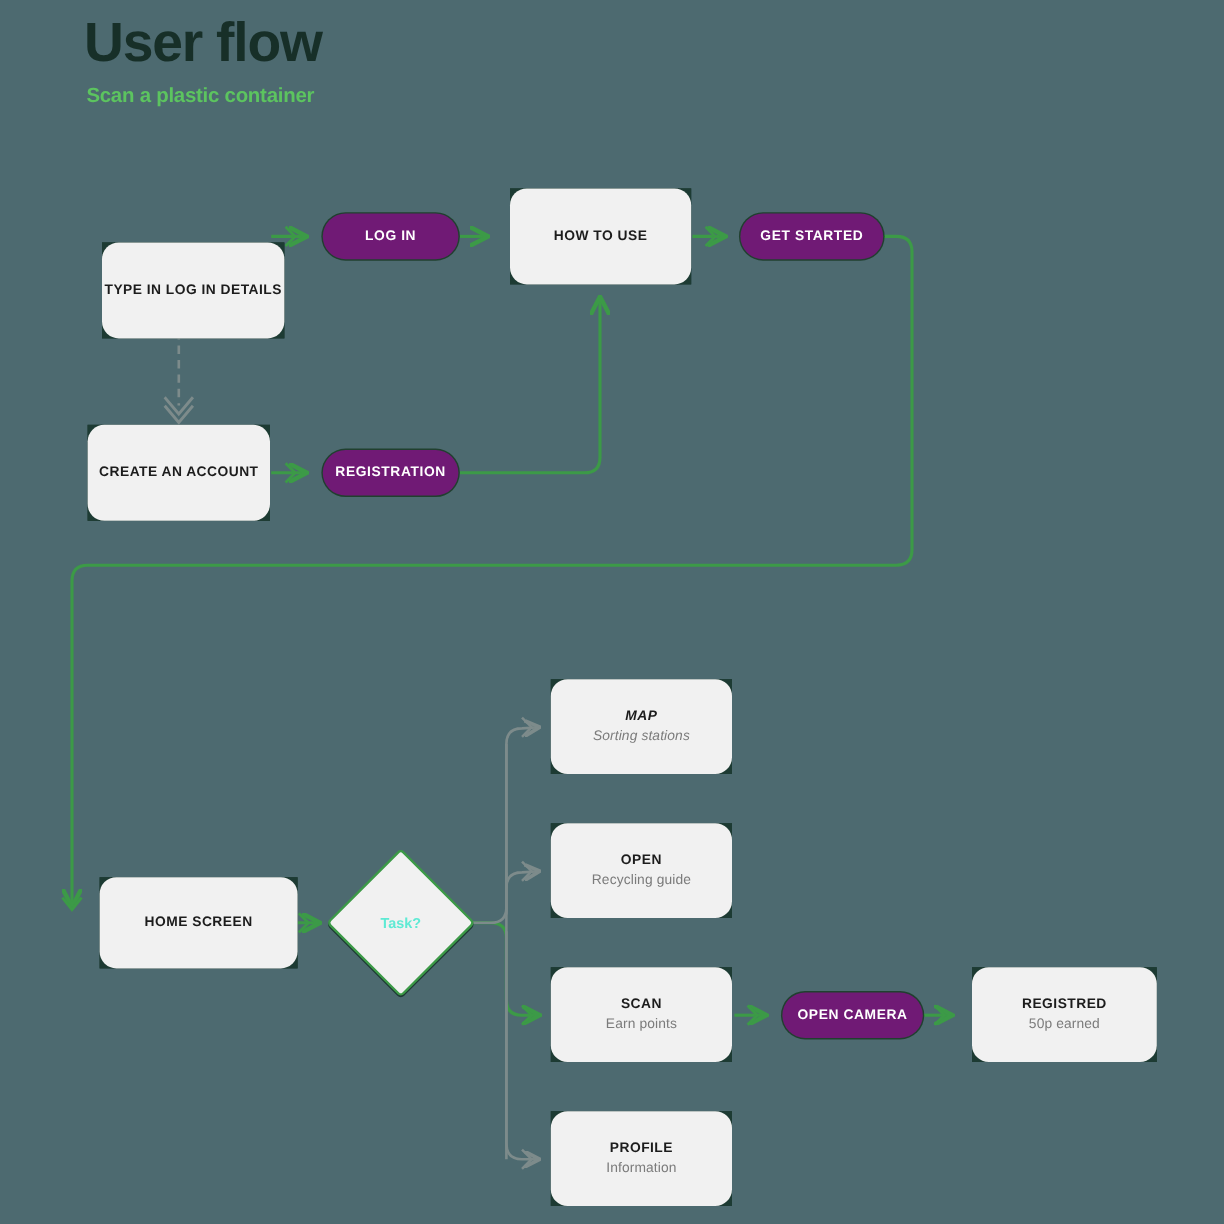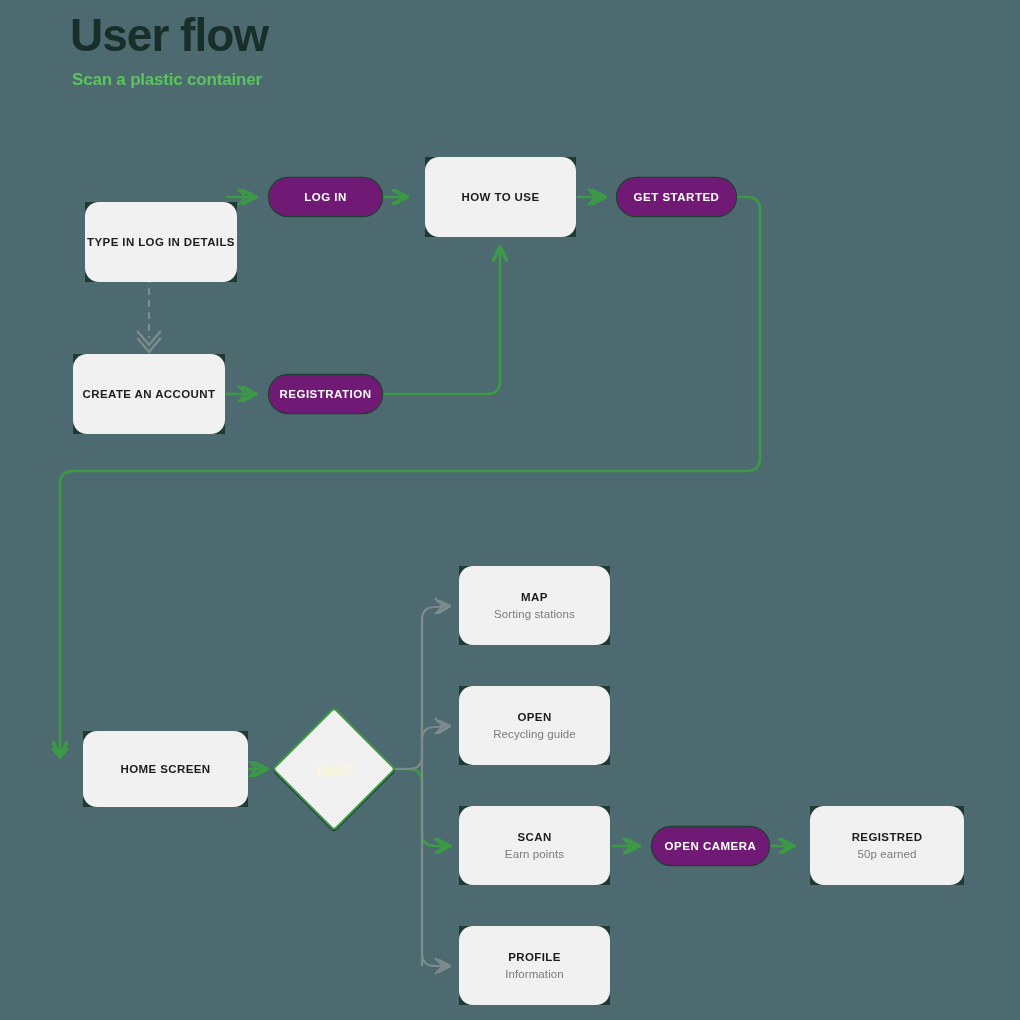--- a/index.html
+++ b/index.html
@@ -60,21 +60,21 @@
     position:absolute; inset:0;
     background:#f1f1f1;
     border:2px solid #3c9a47;
     transform:rotate(45deg);
     border-radius:4px;
     box-shadow:1px 1px 0 0 #1d3b33;
   }
   .diamond-label {
     position:absolute; inset:0;
     display:flex; align-items:center; justify-content:center;
-    color:#fef9c3; font-size:15px; font-weight:normal;
+    color:#5eead4; font-size:12px; font-weight:bold;
   }
 </style>
 </head>
 <body>
 
 <div id="canvas">
 
   <div class="title">User flow</div>
   <div class="subtitle">Scan a plastic container</div>
 
@@ -184,21 +184,21 @@
     <div class="rect">
       <div class="l1">HOME SCREEN</div>
     </div>
   </div>
 
   <div class="diamond-wrap" style="left:290px; top:725px; width:88px; height:88px;">
     <div class="diamond-shape"></div>
     <div class="diamond-label">Task?</div>
   </div>
 
-  <div class="rect-wrap" style="left:459px; top:566px; width:151px; height:79px;">
+  <div class="rect-wrap" style="left:459px; top:566px; width:151px; height:79px;font-style:italic;">
     <div class="rect-frame"></div>
     <div class="rect">
       <div class="l1">MAP</div>
       <div class="l2">Sorting stations</div>
     </div>
   </div>
 
   <div class="rect-wrap" style="left:459px; top:686px; width:151px; height:79px;">
     <div class="rect-frame"></div>
     <div class="rect">

